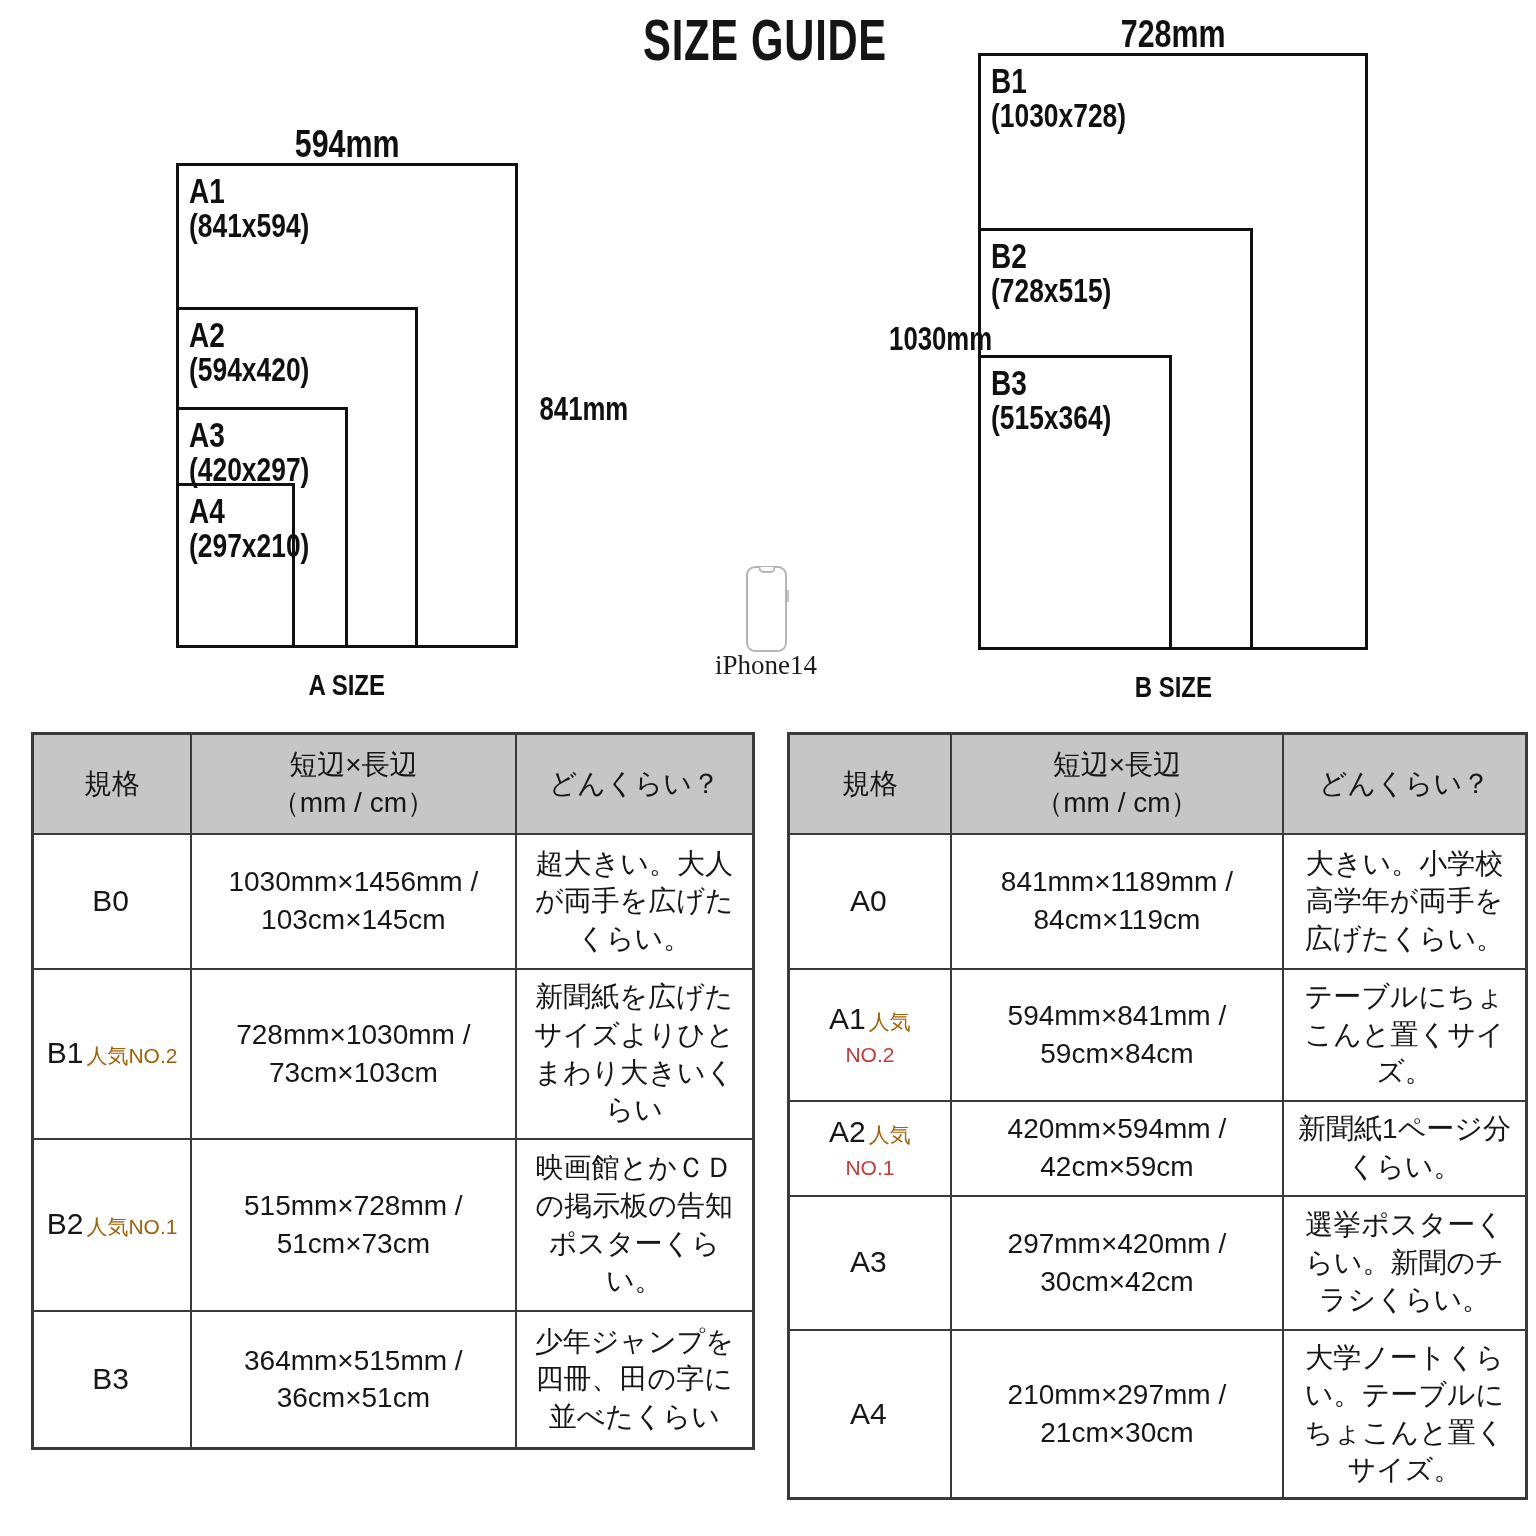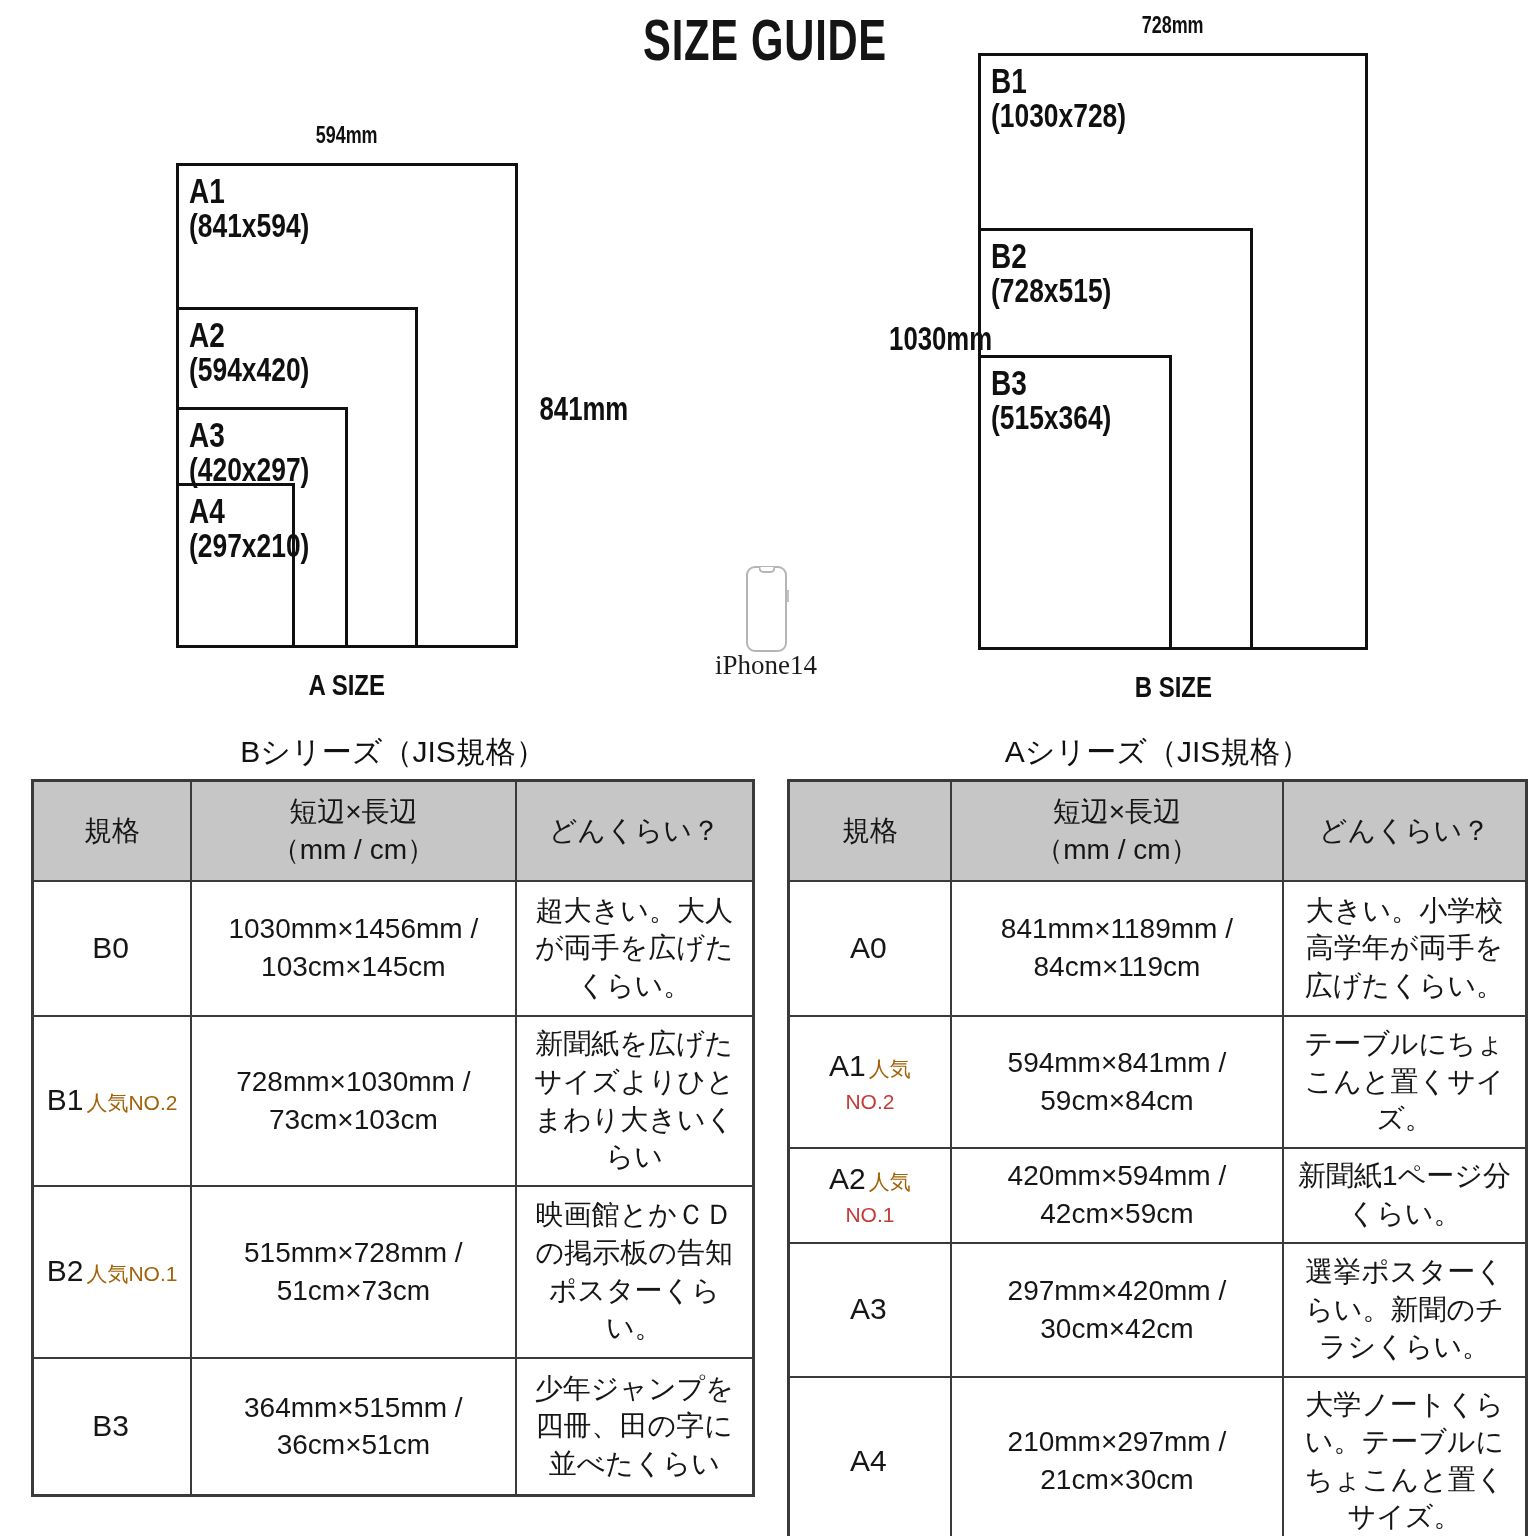--- a/index.html
+++ b/index.html
@@ -14,21 +14,21 @@
   
   .sheet{position:absolute;box-sizing:border-box;border:3px solid #101010;background:transparent;
          padding:6px 0 0 10px;}
   .sheet .ln{display:block;white-space:nowrap;transform:scaleX(.8);transform-origin:0 0;
              font-weight:700;line-height:1.06;color:#101010;}
   .sheet .nm{font-size:35px;}
   .sheet .dm{font-size:33px;}
 
   .dim-label{position:absolute;font-weight:700;color:#101010;}
   .dim-label .cn{display:inline-block;transform:scaleX(.78);transform-origin:center top;white-space:nowrap;}
-  .dim-top{font-size:23px;text-align:center;}
+  .dim-top{font-size:39px;text-align:center;}
   .dim-side{font-size:33px;}
   .diagram-caption{position:absolute;font-size:30px;font-weight:700;text-align:center;color:#101010;}
 
   
   .phone{position:absolute;left:746px;top:566px;width:41px;height:86px;box-sizing:border-box;
          border:2px solid #b5b5b5;border-radius:9px;background:#fff;}
   .phone .notch{position:absolute;left:50%;top:-1px;transform:translateX(-50%);width:17px;height:6px;
         box-sizing:border-box;border:2px solid #b5b5b5;border-top:none;border-radius:0 0 5px 5px;background:#fff;}
   .phone .sidebtn{position:absolute;right:-4px;top:22px;width:2px;height:12px;background:#c3c3c3;}
   .phone-label{position:absolute;left:700px;top:650px;width:132px;text-align:center;
@@ -119,21 +119,20 @@
     </div>
   </div>
 
   <div class="phone">
     <div class="notch"></div>
     <div class="sidebtn"></div>
   </div>
   <div class="phone-label">iPhone14</div>
 
   <div class="tbl-wrap" style="left:31px;top:732px;width:724px;">
-    <div class="tbl-title">Bシリーズ（JIS規格）</div>
     <table class="tbl-b">
       <tbody>
           <tr class="hdr">
         <td class="c1">規格</td>
         <td class="c2">
           <div>短辺×長辺</div>
           <div>（mm / cm）</div>
         </td>
         <td class="c3">どんくらい？</td>
       </tr>
@@ -155,21 +154,20 @@
       <tr>
         <td><span class="std">B3</span><span class="badge"></span></td>
         <td>364mm×515mm / 36cm×51cm</td>
         <td>少年ジャンプを四冊、田の字に並べたくらい</td>
       </tr>
     </tbody>
       </table>
   </div>
 
   <div class="tbl-wrap" style="left:787px;top:732px;width:741px;">
-    <div class="tbl-title">Aシリーズ（JIS規格）</div>
     <table class="tbl-a">
       <tbody>
           <tr class="hdr">
         <td class="c1">規格</td>
         <td class="c2">
           <div>短辺×長辺</div>
           <div>（mm / cm）</div>
         </td>
         <td class="c3">どんくらい？</td>
       </tr>

